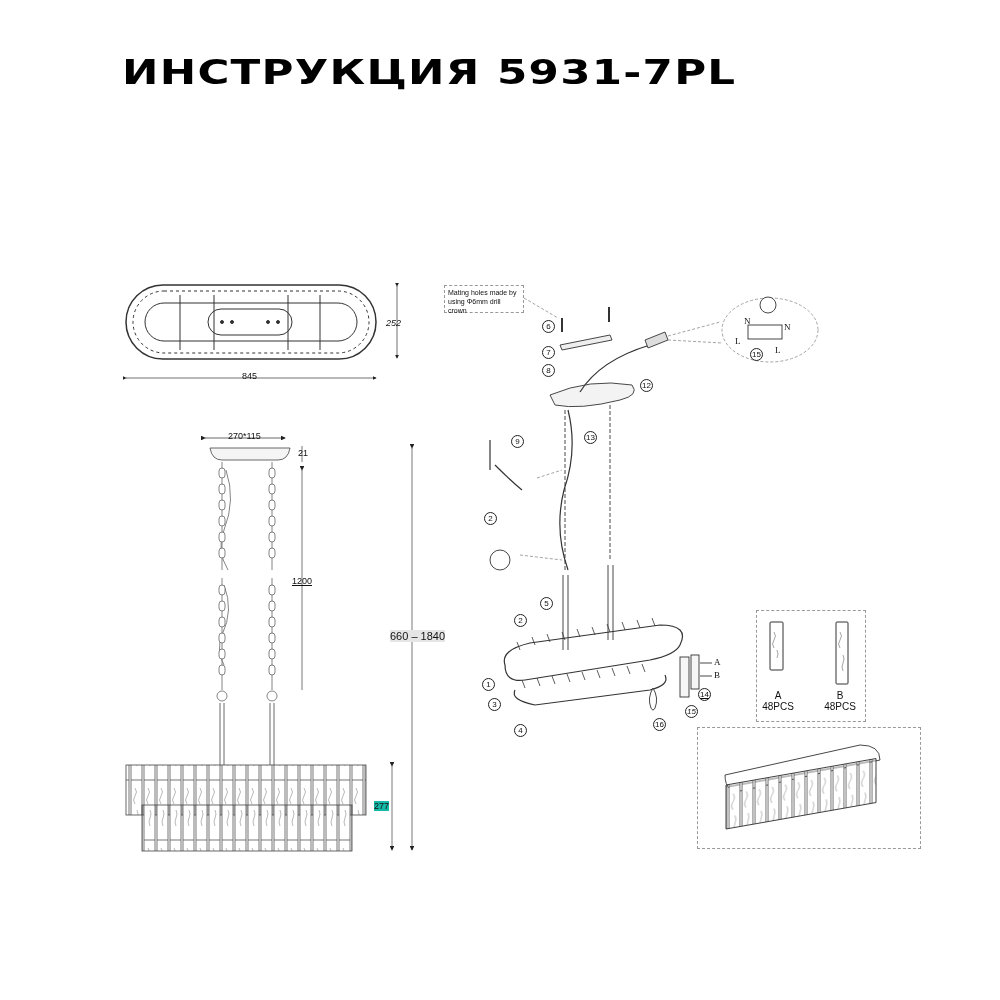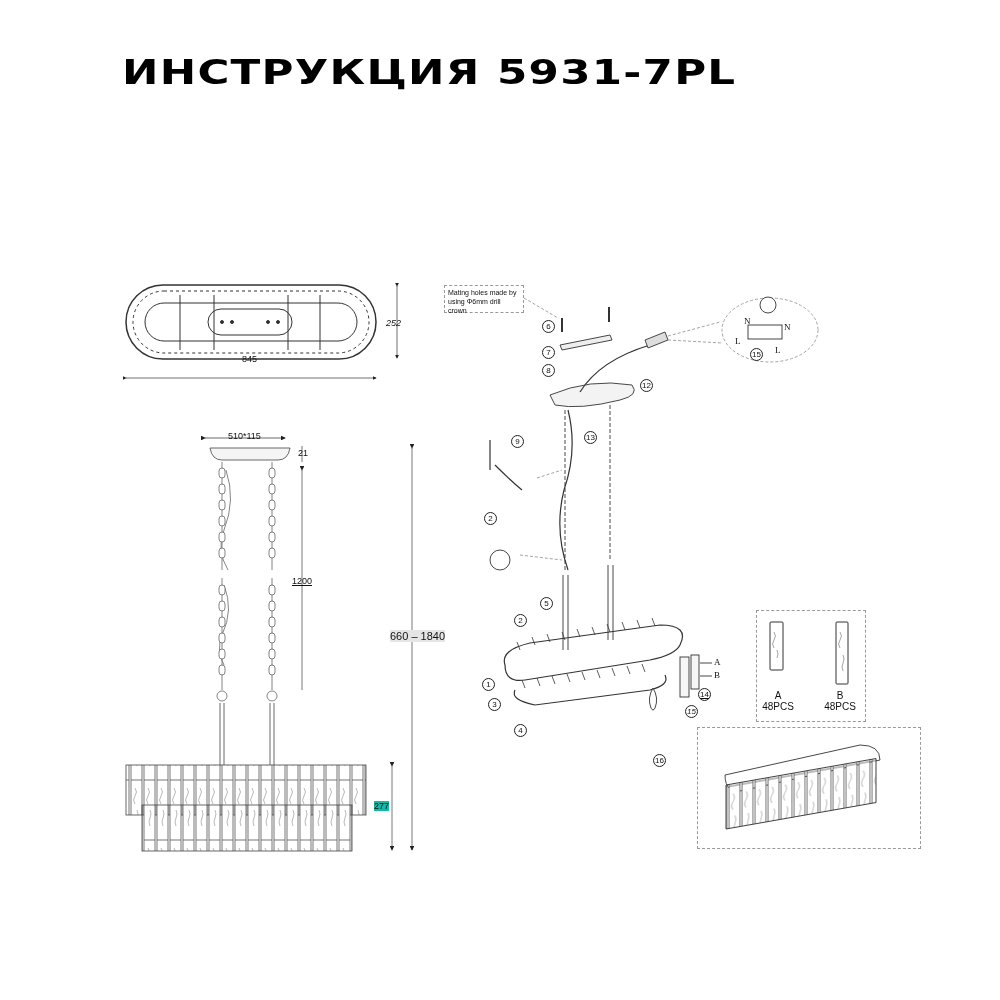--- a/index.html
+++ b/index.html
@@ -149,23 +149,23 @@
     <rect x="836" y="622" width="12" height="62" rx="1"></rect>
     <path d="M840,632 q3,4 0,8 q-3,4 0,8 M843,655 q2,4 0,8 q-2,4 0,8" stroke="#666" fill="none" stroke-width="0.6"></path>
   </g>
 
   <g stroke="#333" fill="#fff" stroke-width="0.9">
     <path d="M725,775 L860,745 Q880,745 880,760 L745,790 Q725,795 725,775 z"></path>
     <rect x="726" y="778" width="150" height="44" fill="url(#crys)" transform="skewY(-10) translate(0,135)"></rect>
   </g>
 </svg>
 
-<div class="lbl dim" style="left:242px;top:354px;">845</div>
+<div class="lbl dim" style="left:242px;top:371px;">845</div>
 <div class="lbl dim" style="left:386px;top:318px;font-style:italic;">252</div>
-<div class="lbl dim" style="left:228px;top:431px;">510*115</div>
+<div class="lbl dim" style="left:228px;top:431px;">270*115</div>
 <div class="lbl dim" style="left:298px;top:448px;">21</div>
 <div class="lbl dim" style="left:292px;top:576px;text-decoration:underline;">1200</div>
 <div class="lbl big" style="left:390px;top:630px;background:#e5e5e5;">660 – 1840</div>
 <div class="lbl dim" style="left:374px;top:801px;background:#14b8a6;">277</div>
 
 <div class="note">Mating holes made by using Φ6mm drill crown</div>
 
 <div class="num" style="left:482px;top:678px;">1</div>
 <div class="num" style="left:514px;top:614px;">2</div>
 <div class="num" style="left:488px;top:698px;">3</div>
@@ -174,21 +174,21 @@
 <div class="num" style="left:542px;top:320px;">6</div>
 <div class="num" style="left:542px;top:346px;">7</div>
 <div class="num" style="left:542px;top:364px;">8</div>
 <div class="num" style="left:511px;top:435px;">9</div>
 <div class="num" style="left:484px;top:512px;">2</div>
 <div class="num" style="left:750px;top:348px;">15</div>
 <div class="num" style="left:640px;top:379px;">12</div>
 <div class="num" style="left:584px;top:431px;">13</div>
 <div class="num" style="left:698px;top:688px;text-decoration:underline;">14</div>
 <div class="num" style="left:685px;top:705px;font-style:italic;">15</div>
-<div class="num" style="left:653px;top:718px;margin-top:36px;">16</div>
+<div class="num" style="left:653px;top:718px;">16</div>
 
 <div class="lbl dim" style="left:744px;top:316px;font-family:'Liberation Serif',serif;">N</div>
 <div class="lbl dim" style="left:784px;top:322px;font-family:'Liberation Serif',serif;">N</div>
 <div class="lbl dim" style="left:735px;top:336px;font-family:'Liberation Serif',serif;">L</div>
 <div class="lbl dim" style="left:775px;top:345px;font-family:'Liberation Serif',serif;">L</div>
 
 <div class="lbl dim" style="left:714px;top:657px;font-family:'Liberation Serif',serif;">A</div>
 <div class="lbl dim" style="left:714px;top:670px;font-family:'Liberation Serif',serif;">B</div>
 
 <div class="box" style="left:756px;top:610px;width:108px;height:110px;"></div>

